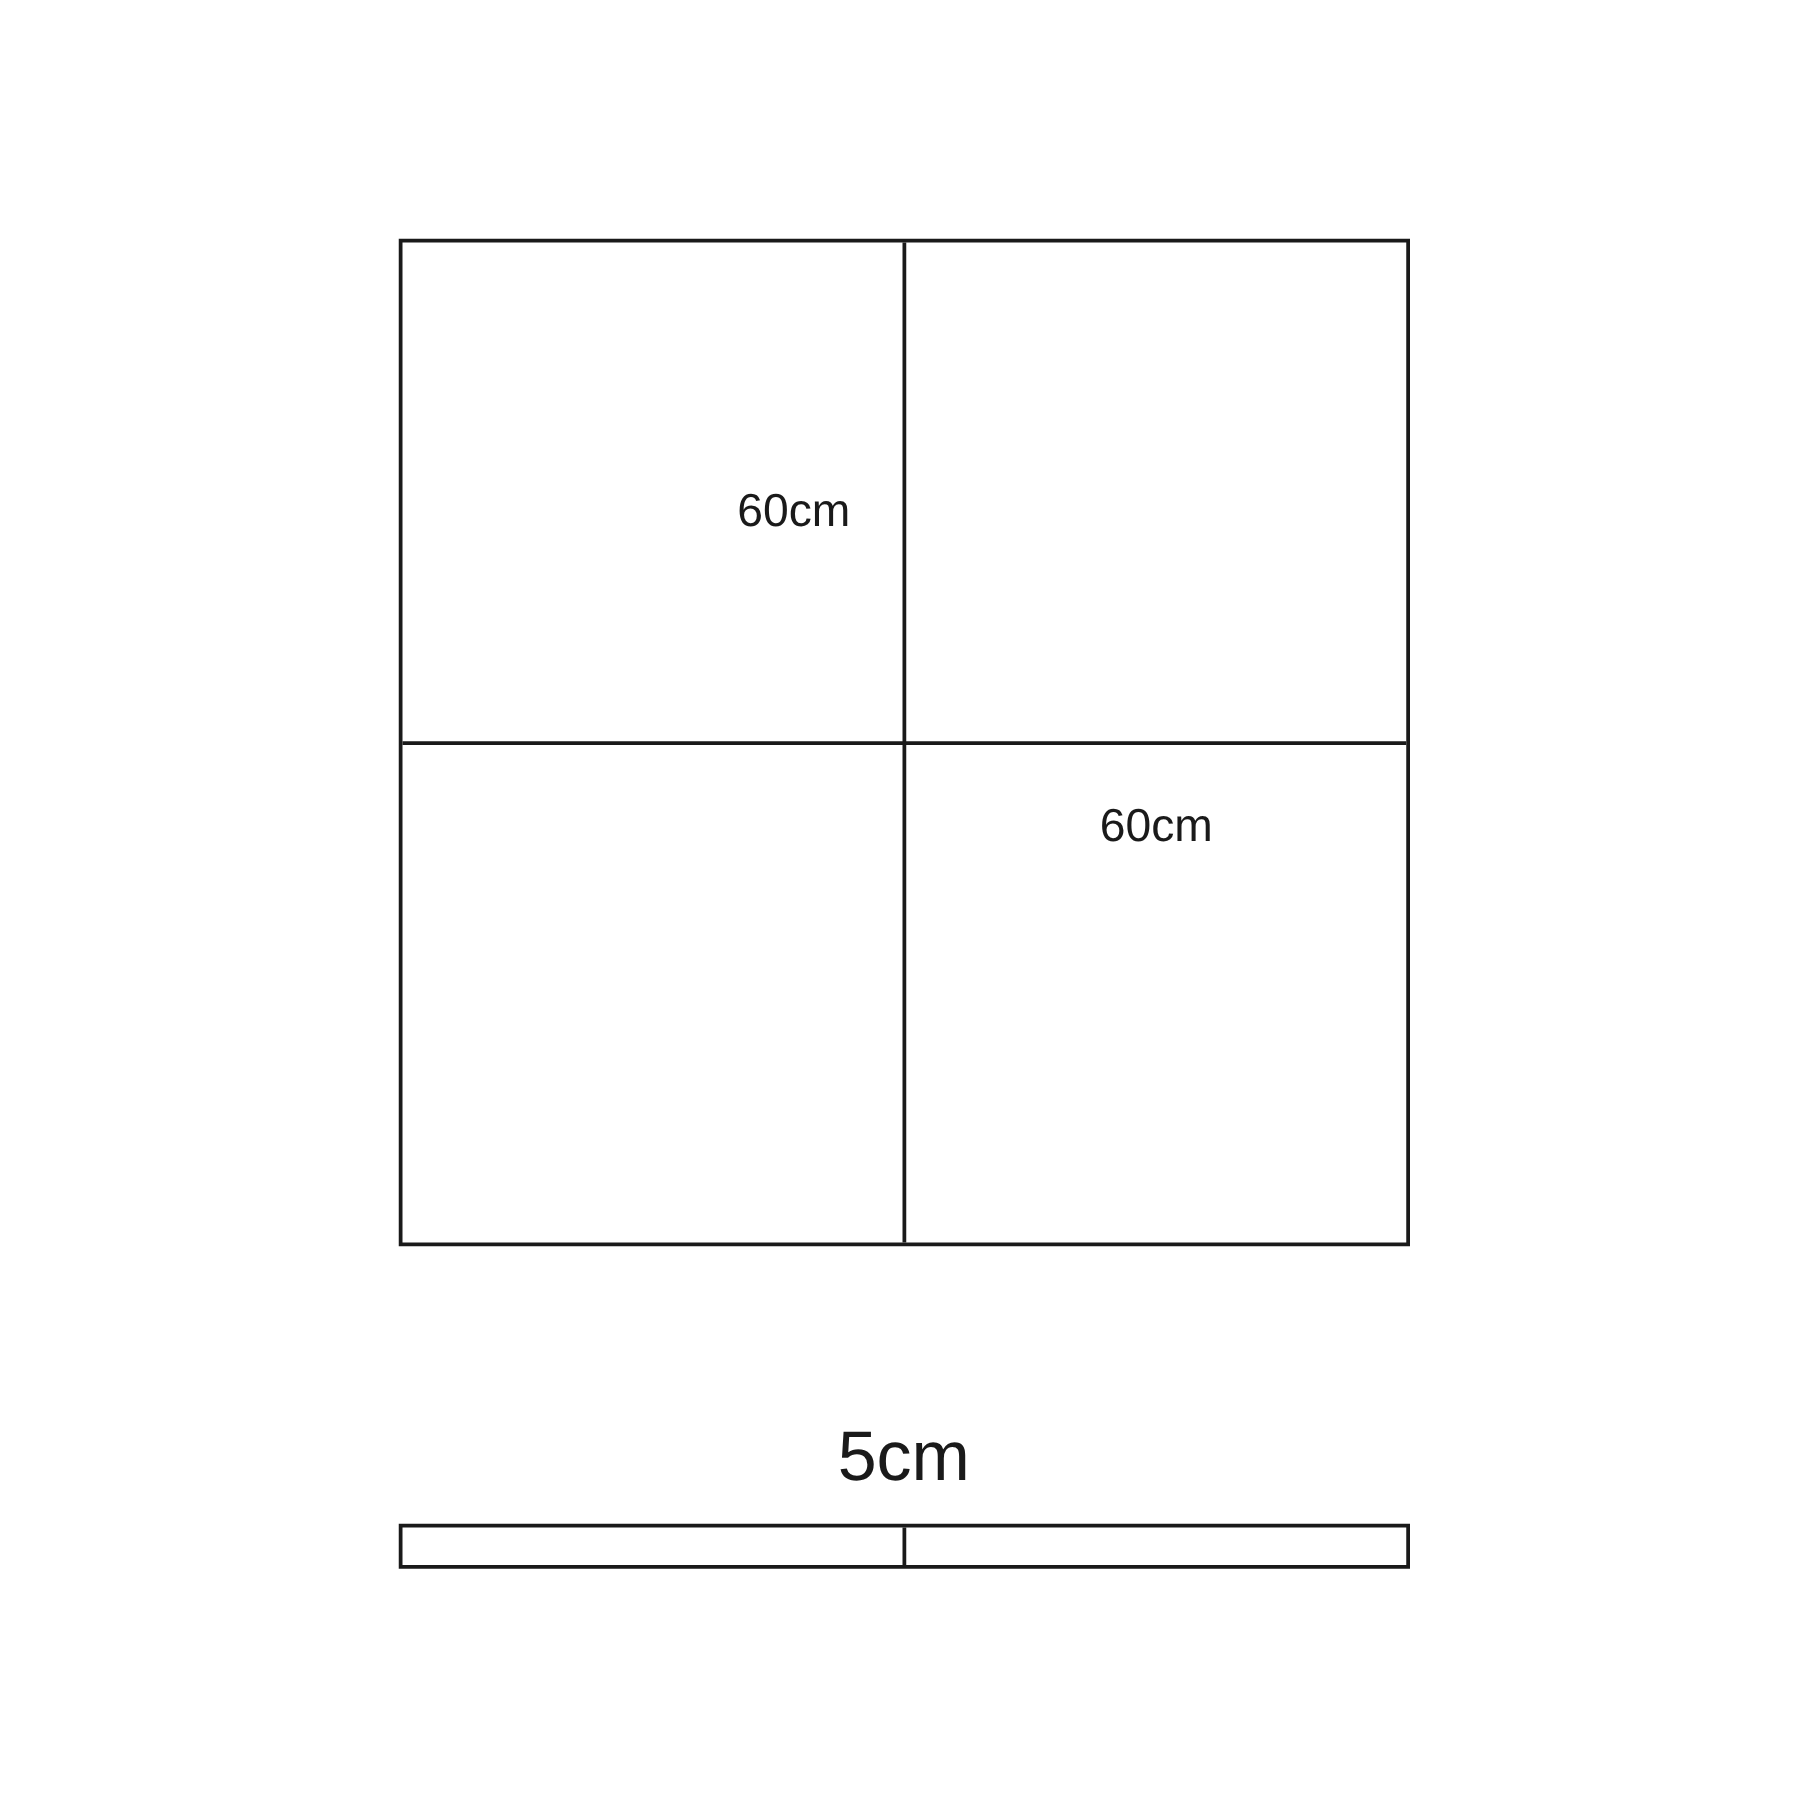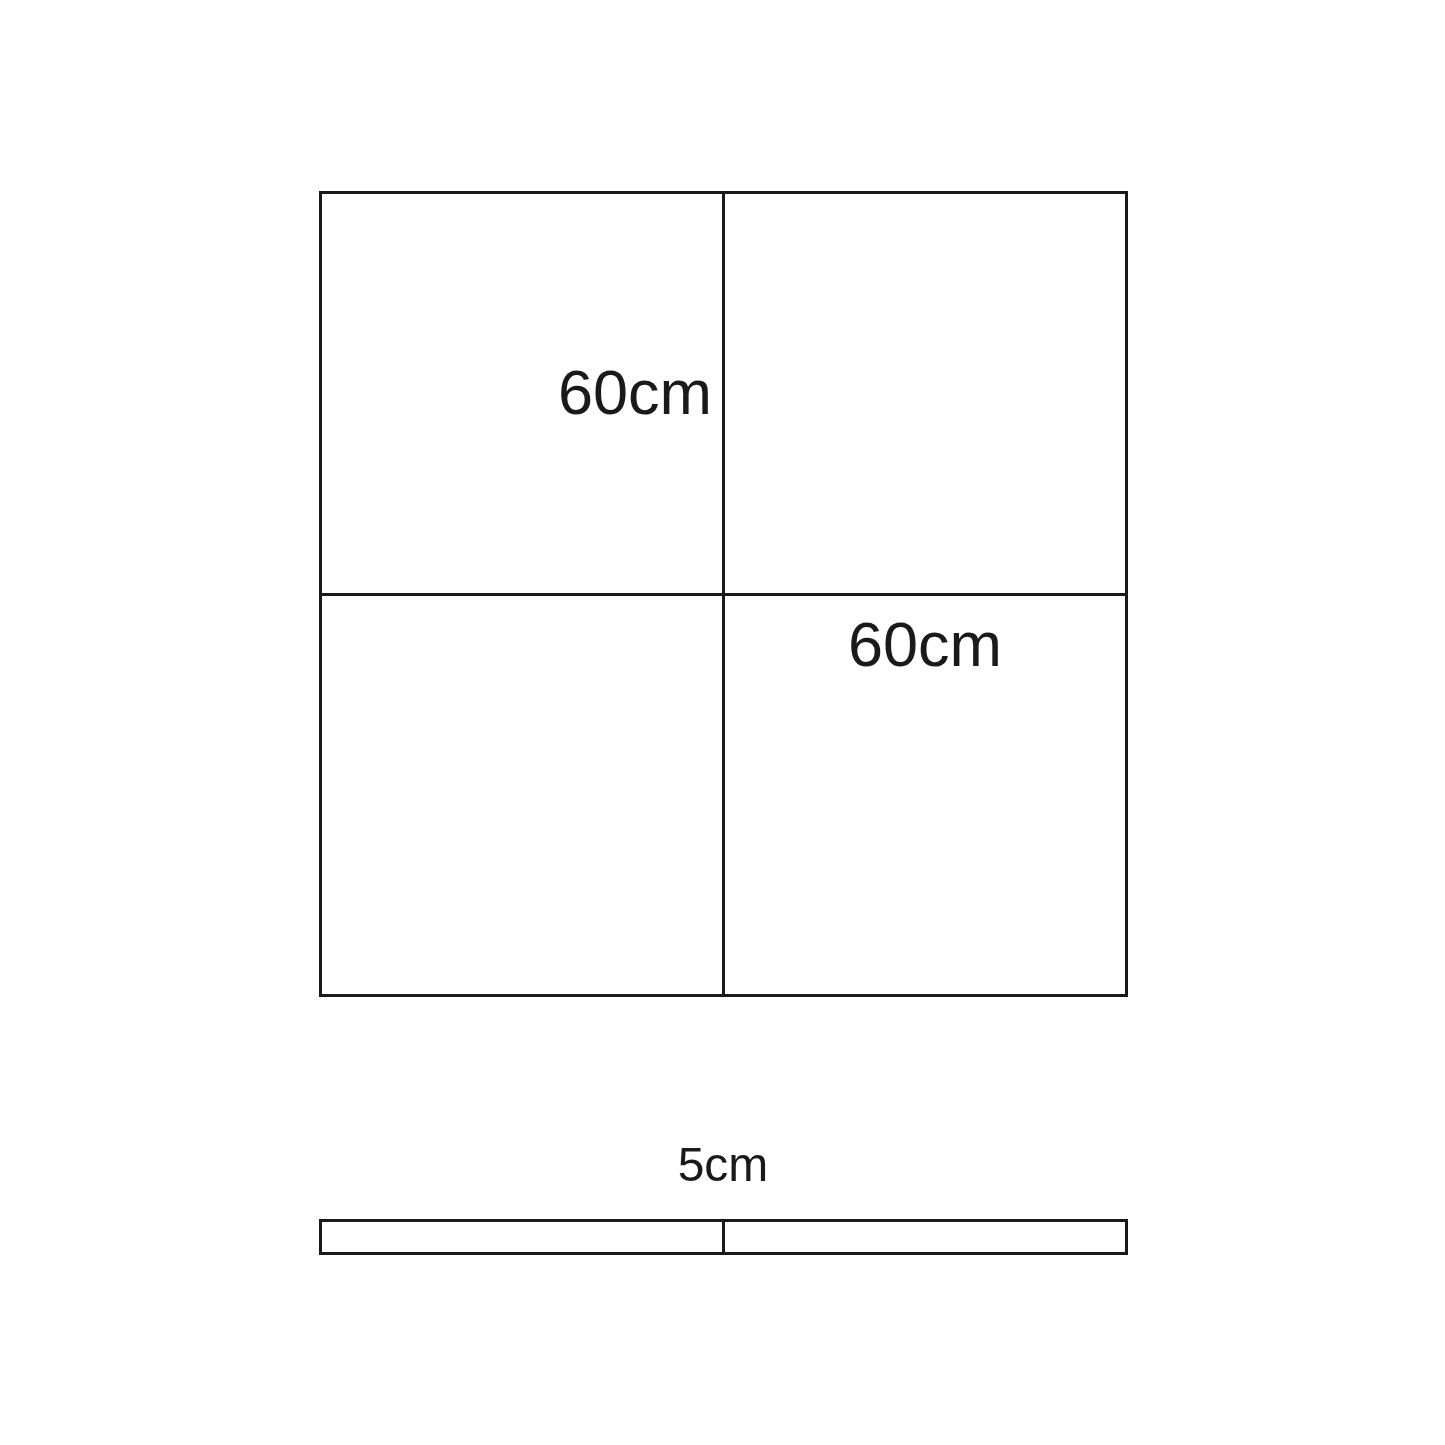--- a/index.html
+++ b/index.html
@@ -37,37 +37,38 @@
     position: absolute;
     left: 0; right: 0;
     top: 50%;
     height: 3px;
     margin-top: -1.5px;
     background: var(--line);
   }
 
   .dim-label {
     position: absolute;
-    font-size: 63px;
+    font-size: 37px;
     line-height: 1;
     white-space: nowrap;
     color: var(--line);
     transform: translate(-50%, -50%);
+    margin-top: 16px;
   }
   
   .label-tl { left: 313px; top: 198px; }
   .label-br { left: 603px; top: 450px; }
 
   
   .bar-caption {
     position: absolute;
     left: 723px;
     top: 1165px;
     transform: translate(-50%, -50%);
-    font-size: 48px;
+    font-size: 56px;
     line-height: 1;
     white-space: nowrap;
     color: var(--line);
   }
 
   
   .thin-bar {
     position: absolute;
     left: 319px;
     top: 1219px;

